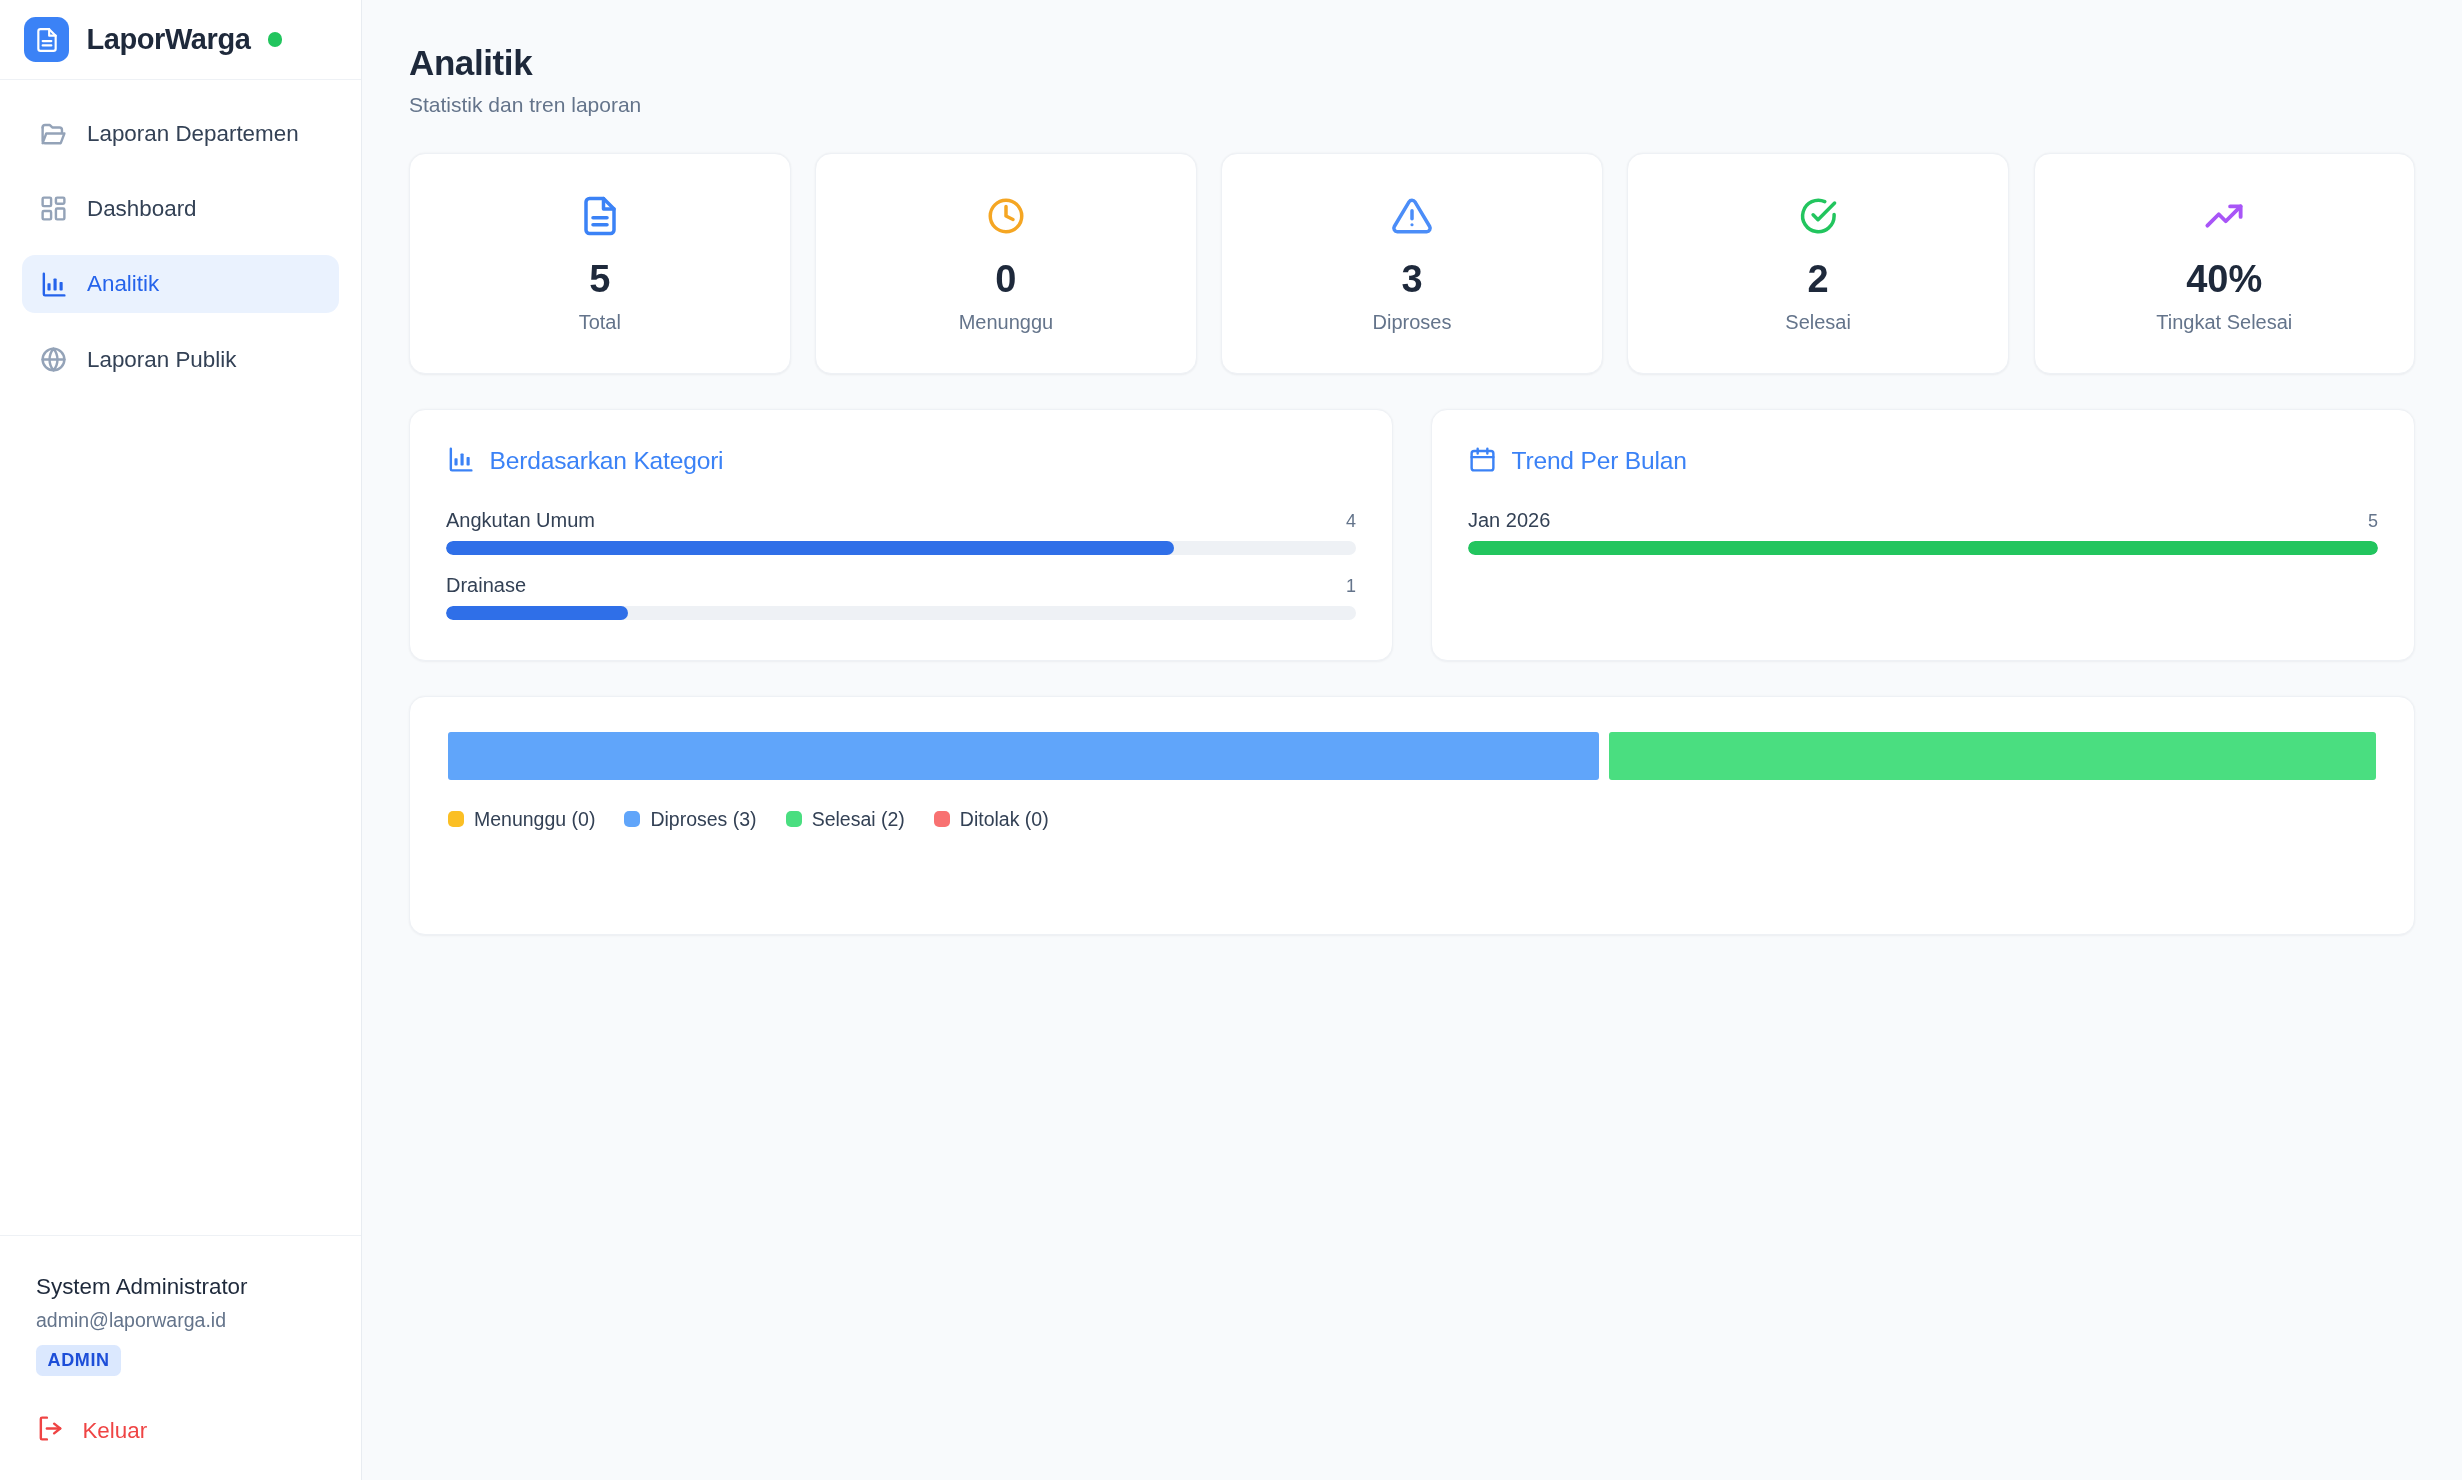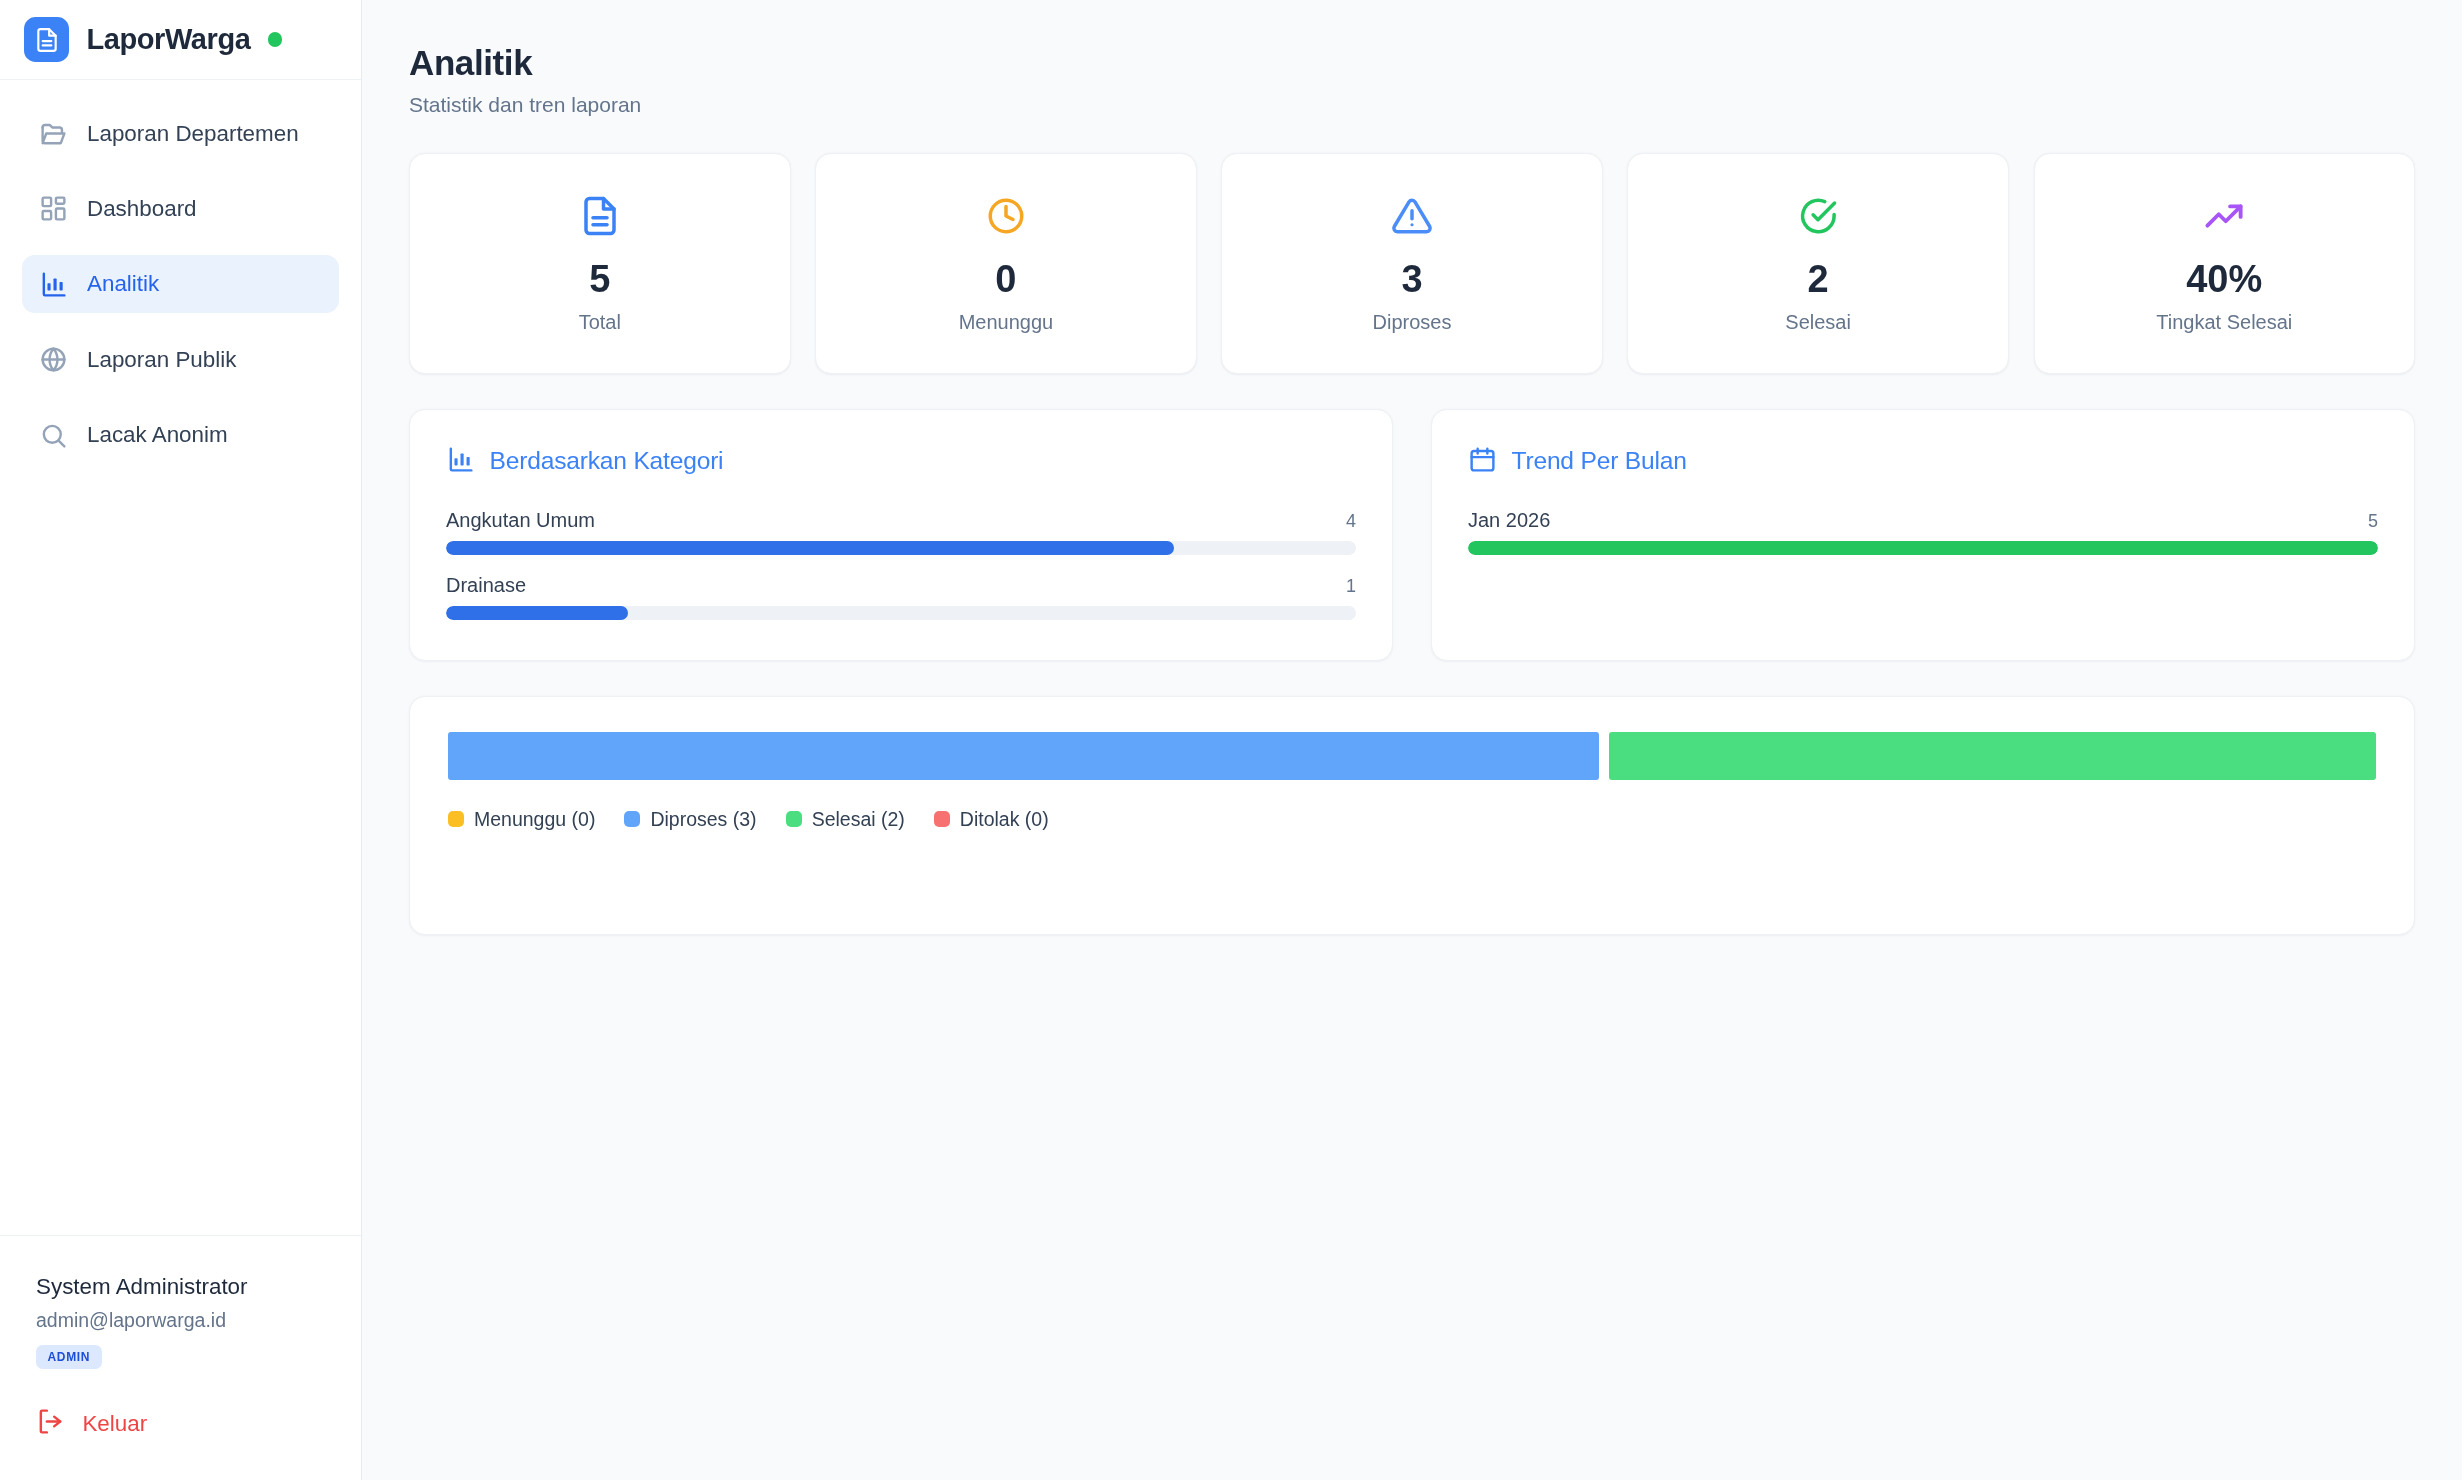--- a/index.html
+++ b/index.html
@@ -57,21 +57,21 @@
   .sb-footer {
     border-top: 1.4px solid #eef1f5;
     padding: 38px 36px 0 36px;
     height: 246px;
   }
   .user-name { font-size: 22.4px; color: #1e293b; margin-bottom: 8.7px; }
   .user-email { font-size: 19.5px; color: #64748b; margin-bottom: 13px; }
   .role-badge {
     display: inline-block;
     background: #dbe8fe; color: #1d4ed8;
-    font-size: 12px; font-weight: 700;
+    font-size: 18px; font-weight: 700;
     letter-spacing: 0.6px;
     padding: 5px 11.6px; border-radius: 6.5px;
   }
   .logout {
     display: flex; align-items: center; gap: 17.4px;
     margin-top: 38px; color: #ef4444; font-size: 22.4px;
     cursor: pointer;
   }
   .logout svg { width: 29px; height: 29px; }
 
@@ -189,29 +189,20 @@
         <span class="ic">
           <svg viewBox="0 0 24 24" fill="none" stroke="#94a3b8" stroke-width="2" stroke-linecap="round" stroke-linejoin="round">
             <circle cx="12" cy="12" r="9"></circle>
               <line x1="3" y1="12" x2="21" y2="12"></line>
             <path d="M12 3a14 14 0 0 1 0 18a14 14 0 0 1 0-18z"></path>
           </svg>
         </span>
         <span>Laporan Publik</span>
       </div>
 
-      <div class="nav-item">
-        <span class="ic">
-          <svg viewBox="0 0 24 24" fill="none" stroke="#94a3b8" stroke-width="2" stroke-linecap="round" stroke-linejoin="round">
-            <circle cx="11" cy="11" r="7"></circle>
-              <line x1="16.2" y1="16.2" x2="21" y2="21"></line>
-          </svg>
-        </span>
-        <span>Lacak Anonim</span>
-      </div>
     </nav>
 
     <div class="sb-footer">
       <div class="user-name">System Administrator</div>
       <div class="user-email">admin@laporwarga.id</div>
       <div class="role-badge">ADMIN</div>
       <div class="logout">
         <span>
           <svg viewBox="0 0 24 24" fill="none" stroke="#ef4444" stroke-width="2" stroke-linecap="round" stroke-linejoin="round">
             <path d="M9 3H5a1 1 0 0 0-1 1v16a1 1 0 0 0 1 1h4"></path>

